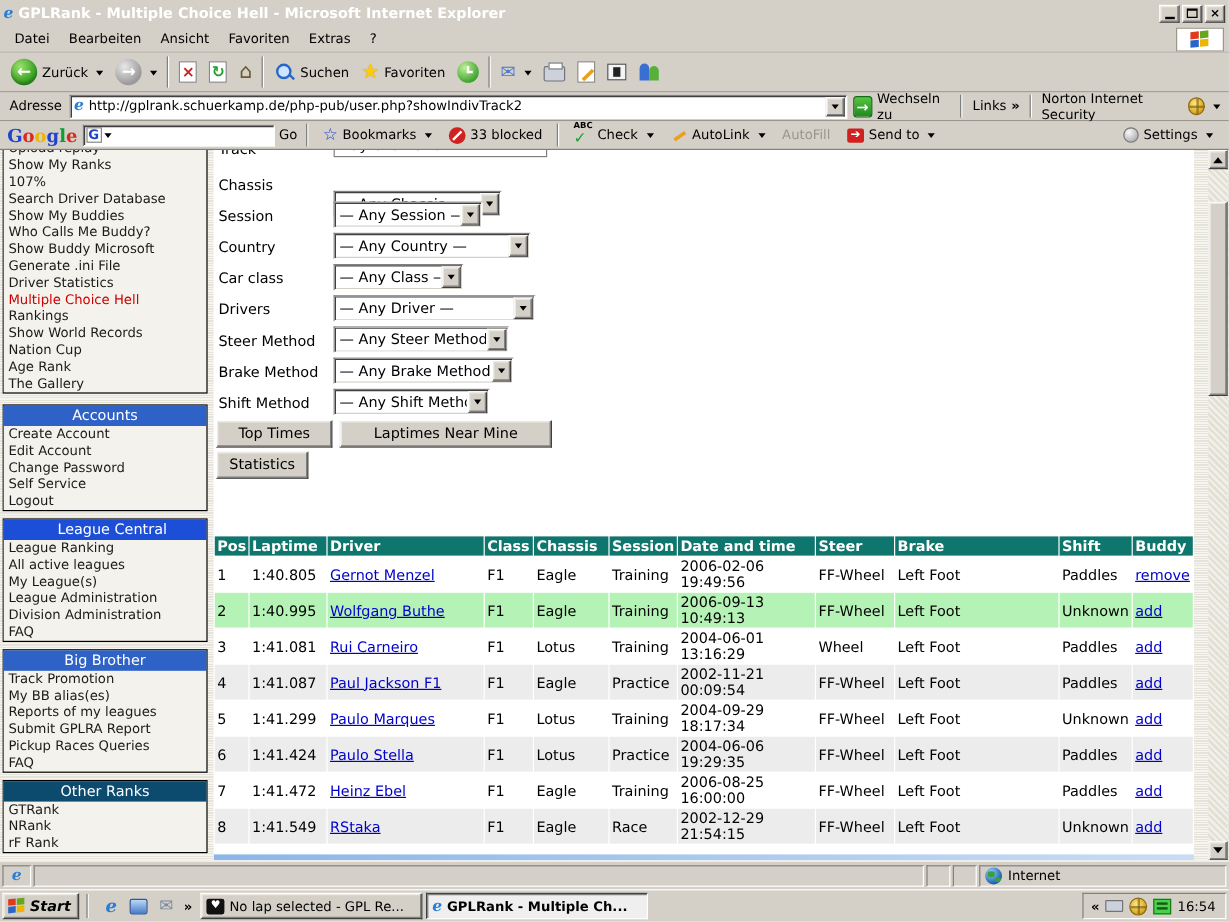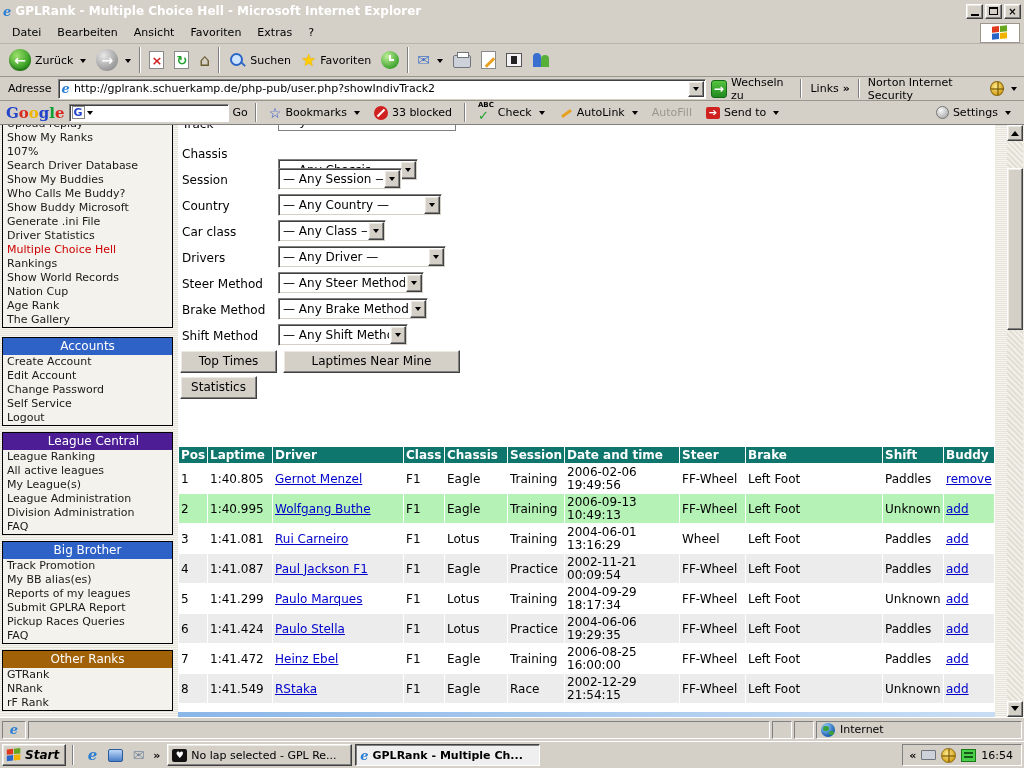--- a/index.html
+++ b/index.html
@@ -331,41 +331,41 @@
     <div class="sbox" style="top:212px;">
       <div class="shdr" style="background:#2f62c6;">Accounts</div>
       <div class="sitem">Create Account</div>
       <div class="sitem">Edit Account</div>
       <div class="sitem">Change Password</div>
       <div class="sitem">Self Service</div>
       <div class="sitem">Logout</div>
     </div>
 
     <div class="sbox" style="top:307px;">
-      <div class="shdr" style="background:#4c1d95;padding-left:12px;">League Central</div>
+      <div class="shdr" style="background:#1d4ed8;padding-left:12px;">League Central</div>
       <div class="sitem">League Ranking</div>
       <div class="sitem">All active leagues</div>
       <div class="sitem">My League(s)</div>
       <div class="sitem">League Administration</div>
       <div class="sitem">Division Administration</div>
       <div class="sitem">FAQ</div>
     </div>
 
     <div class="sbox" style="top:416px;">
       <div class="shdr" style="background:#2f62c6;">Big Brother</div>
       <div class="sitem">Track Promotion</div>
       <div class="sitem">My BB alias(es)</div>
       <div class="sitem">Reports of my leagues</div>
       <div class="sitem">Submit GPLRA Report</div>
       <div class="sitem">Pickup Races Queries</div>
       <div class="sitem">FAQ</div>
     </div>
 
     <div class="sbox" style="top:525px;">
-      <div class="shdr" style="background:#a16207;">Other Ranks</div>
+      <div class="shdr" style="background:#0c4a6e;">Other Ranks</div>
       <div class="sitem">GTRank</div>
       <div class="sitem">NRank</div>
       <div class="sitem">rF Rank</div>
     </div>
   </div>
 
   <div class="main">
     <span class="tracklabel">Track</span>
     <div class="trackbox">Daytona 1970</div>
 

